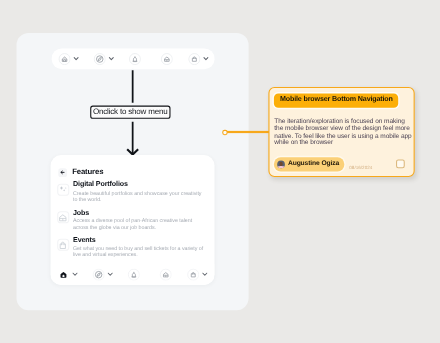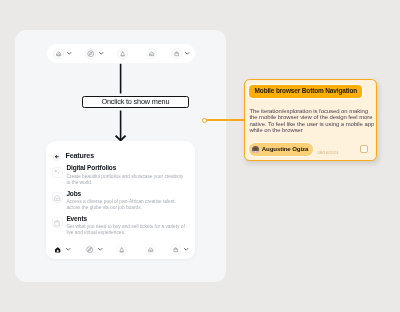--- a/index.html
+++ b/index.html
@@ -26,21 +26,21 @@
   .navcircle svg{display:block;}
   .chev{display:block;line-height:0;flex:0 0 auto;}
   .chev svg{display:block;}
 
   
   .arrowwrap{position:absolute;left:110px;top:62px;width:22px;height:82px;}
 
   
   .tooltip{position:absolute;left:81.5px;top:96px;height:11.8px;
            background:#fcfcfc;border:1.6px solid #111317;border-radius:2.4px;
-           display:flex;align-items:center;padding:0 19px;
+           display:flex;align-items:center;padding:0 2px;
            box-shadow:0 0 0 2.6px #f4f6f8;font-size:7.3px;color:#14171c;
            white-space:nowrap;letter-spacing:-0.18px;box-sizing:border-box;line-height:1;}
 
   
   .menucard{position:absolute;left:46.4px;top:141.1px;width:148.5px;height:117.8px;
             background:#fff;border-radius:9.5px;box-sizing:border-box;
             box-shadow:0 1px 4px rgba(30,35,50,.045);overflow:hidden;}
   .mhead{position:absolute;left:6.9px;top:12px;height:7.8px;display:flex;align-items:center;gap:4.5px;}
   .backbtn{width:7.8px;height:7.8px;border-radius:2.4px;background:#f4f5f7;line-height:0;
            display:flex;align-items:center;justify-content:center;flex:0 0 auto;}

